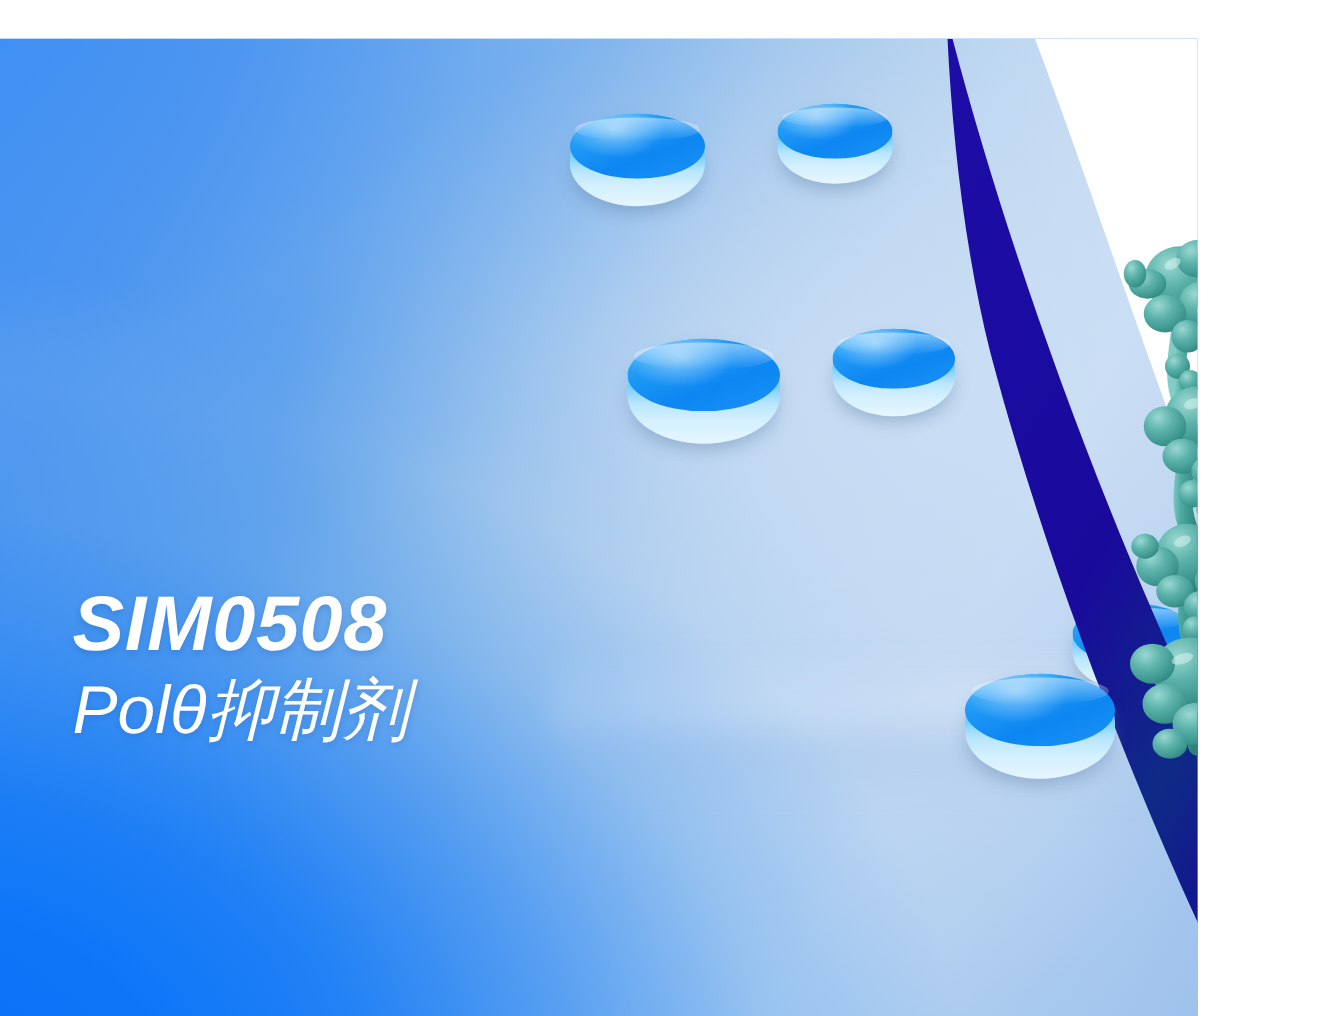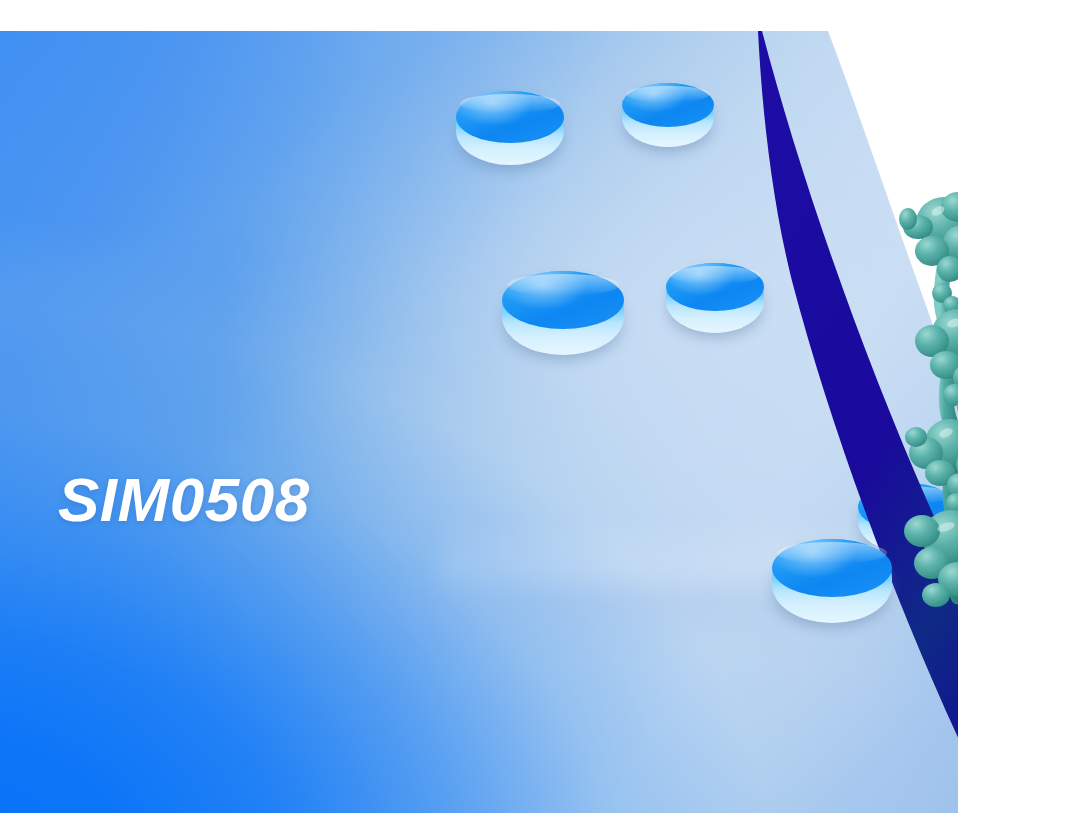--- a/index.html
+++ b/index.html
@@ -305,15 +305,16 @@
           <ellipse cx="74" cy="142" rx="7" ry="4" transform="rotate(-20 74 142)"></ellipse>
           <ellipse cx="66" cy="252" rx="7" ry="4" transform="rotate(-24 66 252)"></ellipse>
           <ellipse cx="66" cy="346" rx="9" ry="4" transform="rotate(-18 66 346)"></ellipse>
         </g>
       </g>
     </svg>
   </div>
 
   <div class="headline" style="z-index:9;">
     <div class="h-line1">SIM0508</div>
+    <div class="h-line3">Polθ抑制剂</div>
   </div>
 
 </div>
 
 </body></html>

